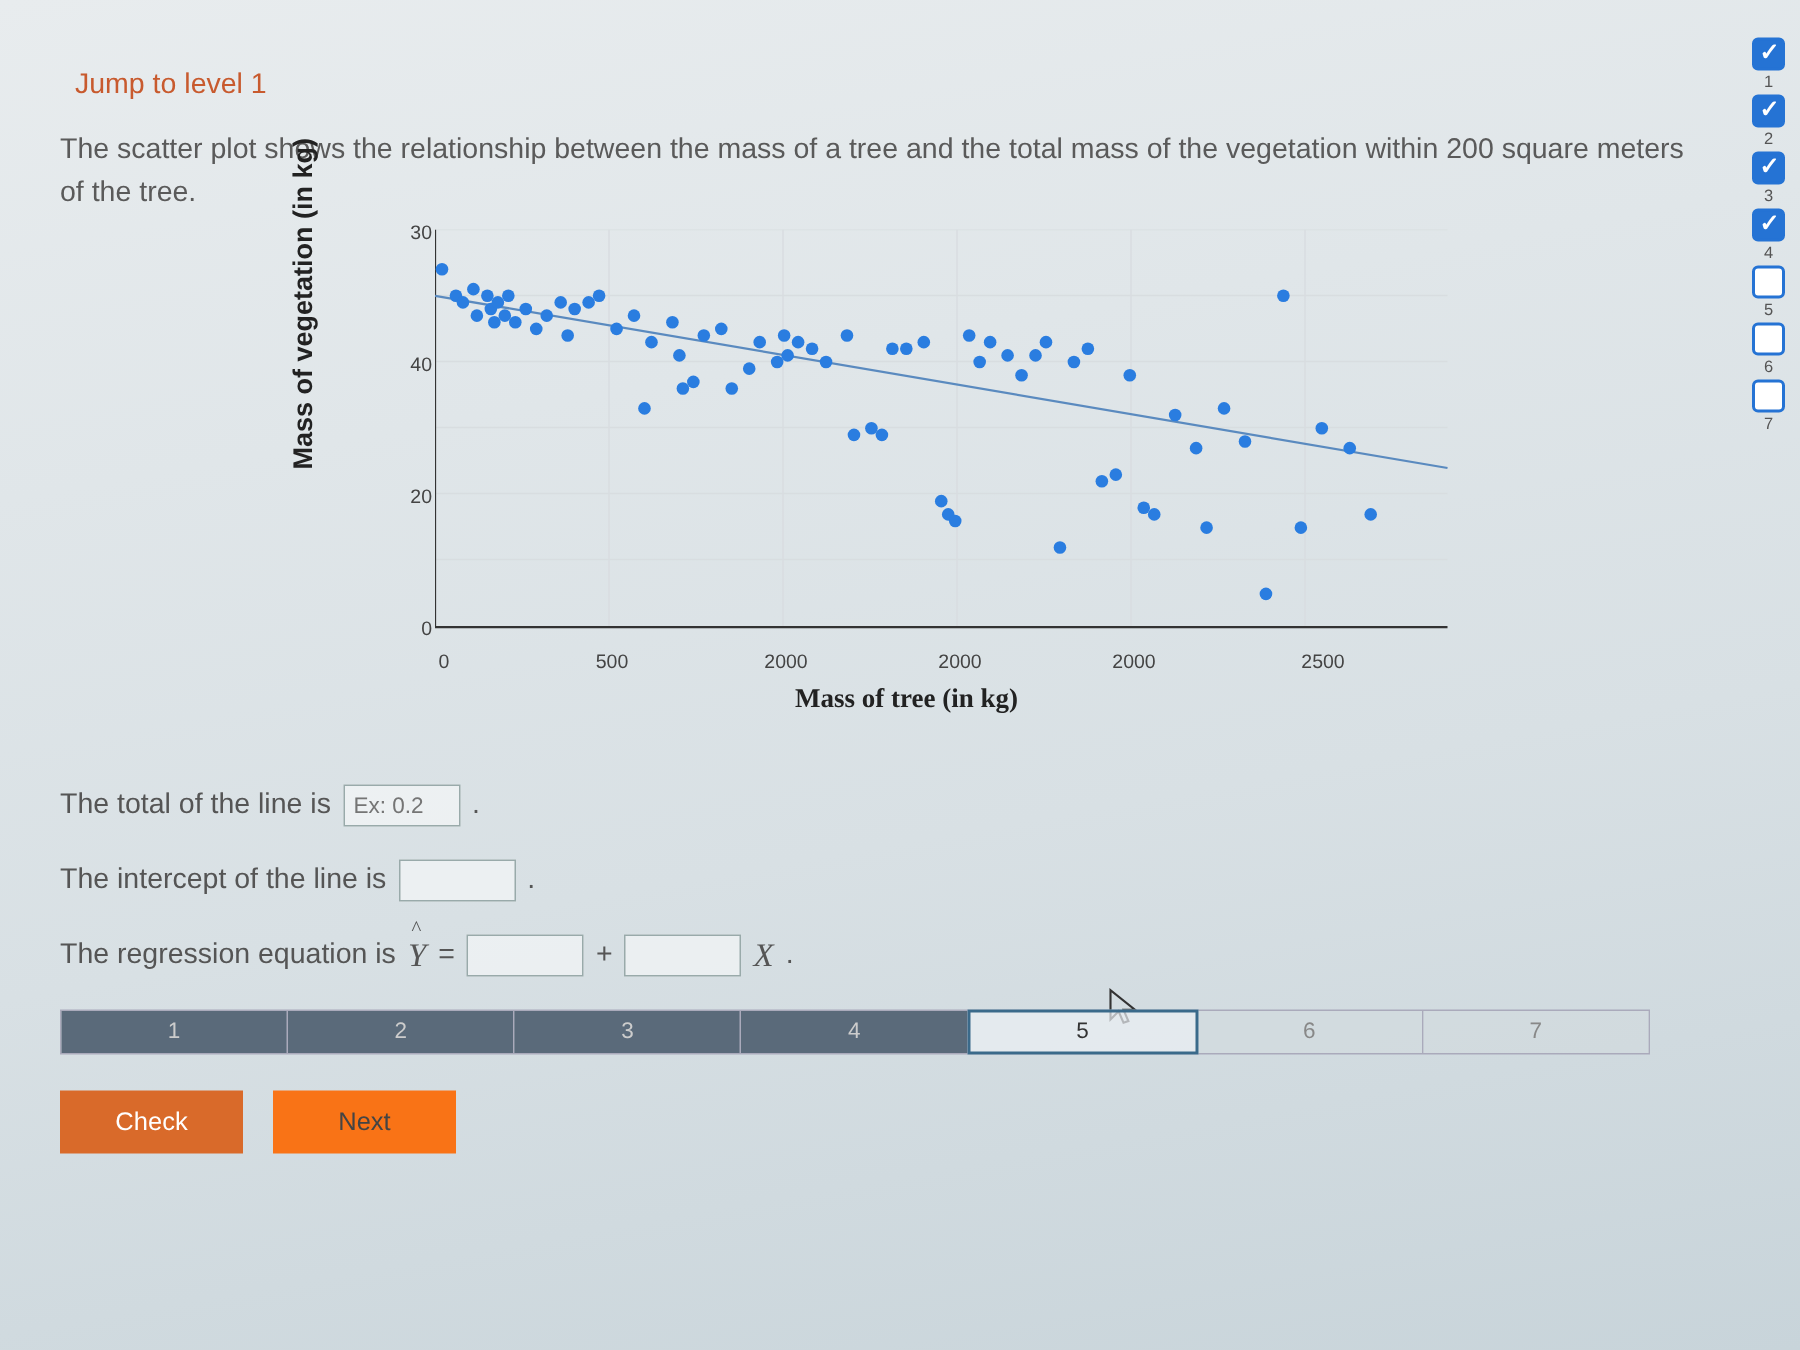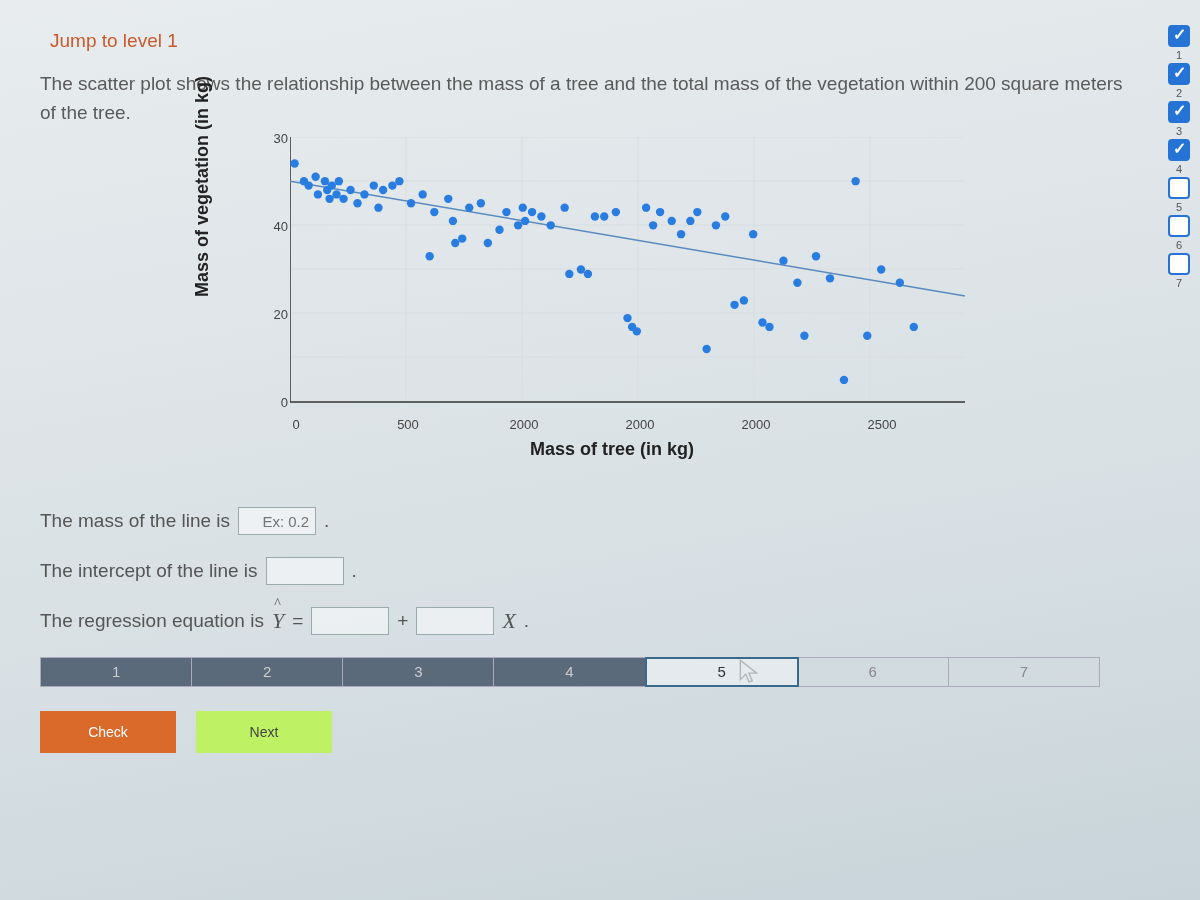--- a/index.html
+++ b/index.html
@@ -7,21 +7,21 @@
     margin: 0;
     padding: 0;
     font-family: Arial, sans-serif;
     background: linear-gradient(170deg, #e8ecee 0%, #d8e0e4 60%, #c8d4da 100%);
     width: 1200px;
     height: 900px;
     position: relative;
     color: #3a3a3a;
   }
   .main {
-    padding: 0 20px 0 40px;
+    padding: 16px 20px 0 40px;
     width: 1150px;
   }
   .jump-link {
     color: #c85a2e;
     font-size: 19px;
     padding: 30px 0 18px 10px;
     cursor: pointer;
   }
   .prompt {
     color: #5a5a5a;
@@ -47,20 +47,21 @@
     white-space: nowrap;
     color: #222;
   }
   .xlabel {
     position: absolute;
     left: 300px;
     top: 302px;
     font-weight: bold;
     font-size: 18px;
     color: #222;
+    font-family: Liberation Serif, serif;
   }
   svg.plot {
     position: absolute;
     left: 60px;
     top: 0;
   }
   .ytick {
     position: absolute;
     font-size: 13px;
     text-align: right;
@@ -88,21 +89,21 @@
     gap: 8px;
   }
   .q-row input[type="text"] {
     border: 1px solid #9aa;
     background: rgba(255,255,255,0.5);
     height: 28px;
     padding: 2px 6px;
     font-size: 15px;
     color: #777;
   }
-  .inp-slope { width: 78px; text-align: right; }
+  .inp-slope { width: 78px; }
   .inp-int { width: 78px; }
   .inp-eq { width: 78px; }
   .yhat { font-style: italic; font-family: 'Times New Roman', serif; font-size: 22px; position: relative; }
   .yhat::before { content:"^"; position:absolute; left:2px; top:-12px; font-size:14px;}
   .xvar { font-style: italic; font-family: 'Times New Roman', serif; font-size: 22px; }
   .period { font-size:19px; color:#555; }
 
   .pager {
     display: flex;
     width: 1060px;
@@ -133,29 +134,29 @@
     background: #5a6a7a;
     color: #ccc;
   }
 
   .buttons {
     margin-top: 24px;
     display: flex;
     gap: 20px;
   }
   .btn {
-    width: 136px;
+    width: 122px;
     height: 42px;
     line-height: 42px;
     text-align: center;
-    font-size: 14px;
+    font-size: 17px;
     cursor: pointer;
   }
   .btn-check { background: #d96a2a; color: #fff; }
-  .btn-next  { background: #bef264; color: #444; }
+  .btn-next  { background: #f97316; color: #444; }
 
   
   .tracker {
     position: absolute;
     right: 4px;
     top: 25px;
     width: 34px;
   }
   .titem {
     display: flex;
@@ -304,21 +305,21 @@
           <circle cx="577.2413793103449" cy="198.75" r="4.2"></circle>
           <circle cx="591.2068965517241" cy="132.5" r="4.2"></circle>
           <circle cx="609.8275862068966" cy="145.75" r="4.2"></circle>
           <circle cx="623.7931034482758" cy="189.91666666666669" r="4.2"></circle>
         </g>
     </svg>
   </div>
 
   <div class="questions">
     <div class="q-row">
-      <span>The mass of the line is</span>
+      <span>The total of the line is</span>
       <input type="text" class="inp-slope" placeholder="Ex: 0.2" style="">
       <span class="period">.</span>
     </div>
     <div class="q-row">
       <span>The intercept of the line is</span>
       <input type="text" class="inp-int" style="">
       <span class="period">.</span>
     </div>
     <div class="q-row">
       <span>The regression equation is</span>

